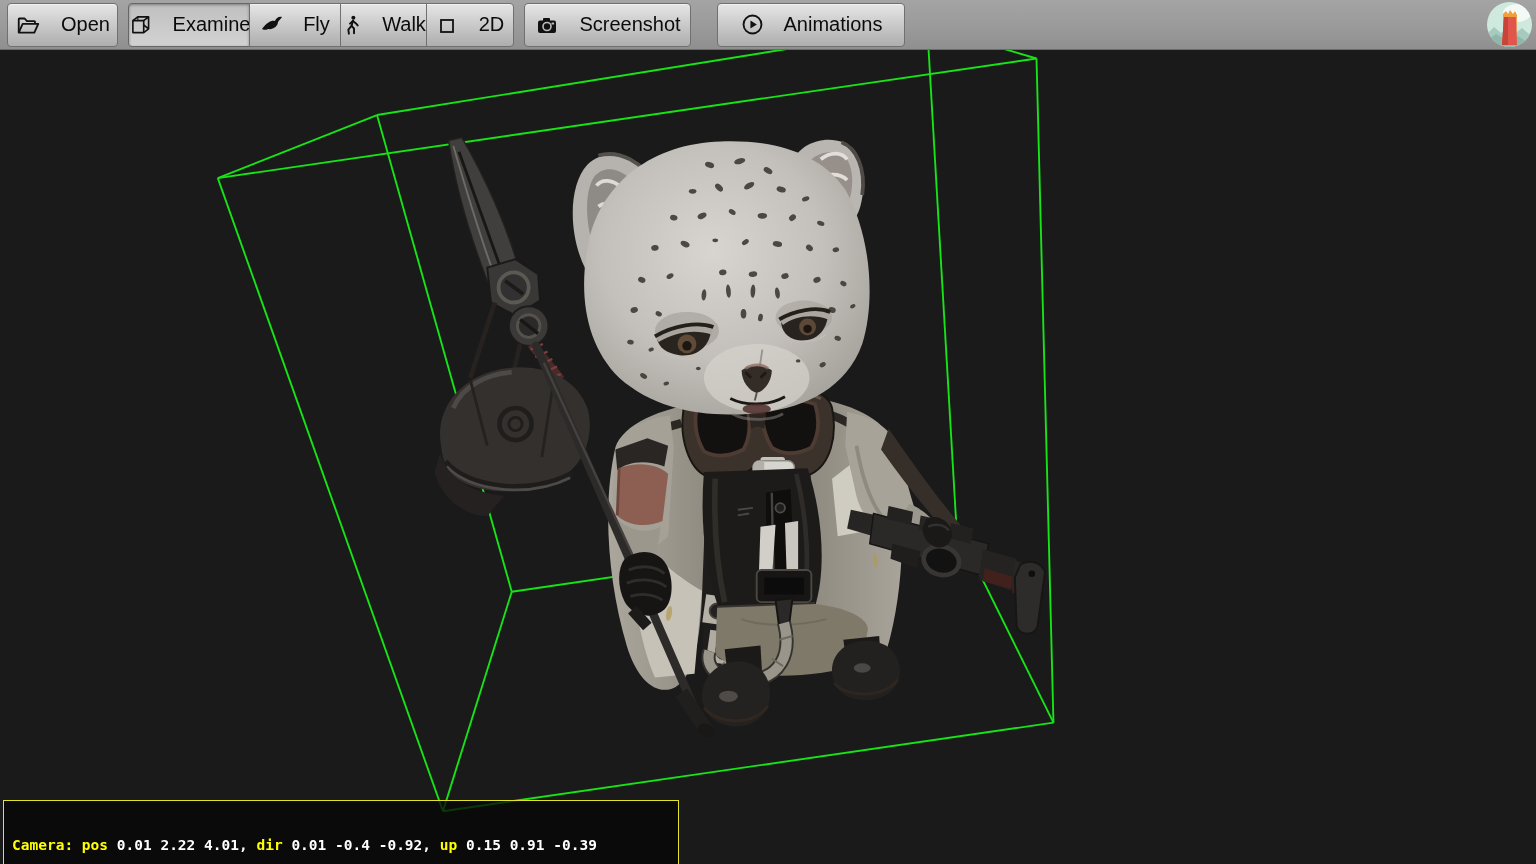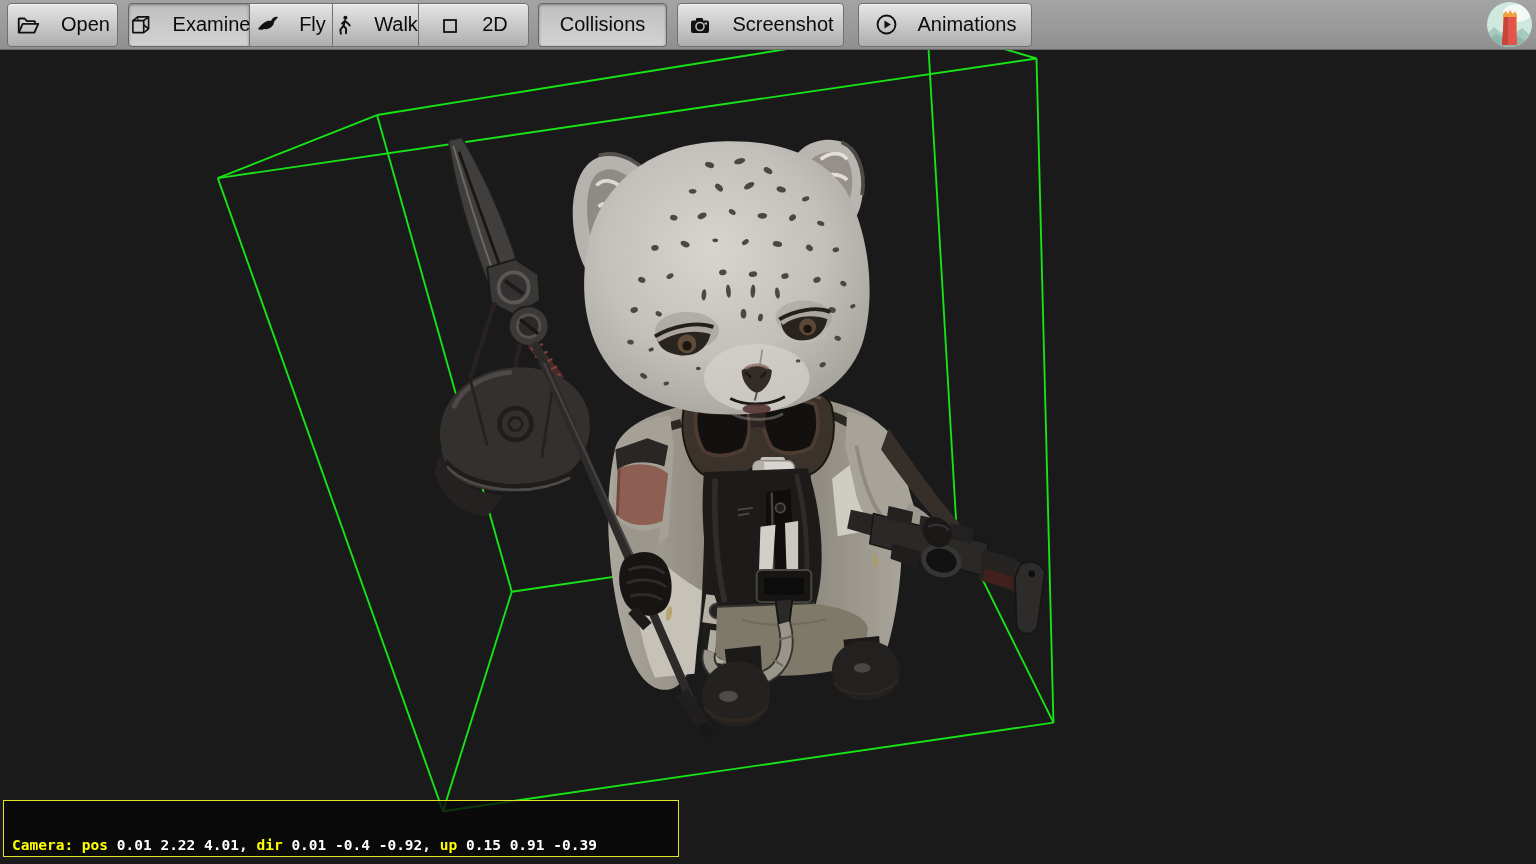--- a/index.html
+++ b/index.html
@@ -14,28 +14,28 @@
   .raised{background:linear-gradient(180deg,#e6e6e6 0%,#cfcfcf 40%,#aeaeae 100%);
     box-shadow:inset 0 1px 0 rgba(255,255,255,.45);}
   .pressed{background:linear-gradient(180deg,#bfbfbf 0%,#cbcbcb 60%,#d2d2d2 100%);
     box-shadow:inset 0 1px 3px rgba(0,0,0,.35);border-color:#666;}
   .seg{display:flex;margin-left:10px;}
   .seg .tb{border-radius:0;margin-left:-1px;}
   .seg .tb:first-child{border-radius:4px 0 0 4px;margin-left:0;}
   .seg .tb:last-child{border-radius:0 4px 4px 0;}
   .tb .ic{display:flex;align-items:center;}
   .w-open{width:111px;margin-left:7px;}
-  .w-exa{width:122px;} .w-fly{width:84px;} .w-walk{width:87px;align-items:center;} .w-2d{width:111px;}
-  .w-col{width:129px;margin-left:9px;} .w-scr{width:167px;margin-left:10px;align-items:center;} .w-ani{width:174px;margin-left:14px;text-align:right;}
+  .w-exa{width:122px;} .w-fly{width:92px;} .w-walk{width:87px;align-items:center;} .w-2d{width:88px;}
+  .w-col{width:129px;margin-left:9px;} .w-scr{width:167px;margin-left:10px;align-items:center;} .w-ani{width:188px;margin-left:26px;text-align:right;}
   .logo{position:absolute;right:3px;top:1px;width:47px;height:47px;}
   
   .viewport{position:absolute;left:0;top:50px;width:1536px;height:814px;background:#1a1a1a;}
   .viewport svg{position:absolute;left:0;top:0;}
   
-  .status-panel{position:absolute;left:3px;top:750px;width:676px;height:57px;
+  .status-panel{position:absolute;left:3px;top:750px;width:676px;height:65px;
     border:1px solid #e3e32a;background:rgba(6,6,6,.78);box-sizing:border-box;
     font-family:"DejaVu Sans Mono",monospace;font-weight:bold;font-size:14.5px;
     line-height:16px;padding:4px 0 0 8px;white-space:pre;}
   .sy{color:#ffff00;} .sw{color:#ffffff;}
 </style>
 </head>
 <body>
 
 <div class="toolbar">
 
@@ -83,23 +83,20 @@
     <button class="tb raised w-2d">
       <span class="ic">
         <svg width="24" height="24" viewBox="0 0 24 24" fill="none" stroke="#111" stroke-width="1.8">
           <rect x="5" y="7" width="12" height="12"></rect>
         </svg>
       </span>
       <span>2D</span>
     </button>
   </div>
 
-  <button class="tb pressed w-col">
-    <span>Collisions</span>
-  </button>
 
   <button class="tb raised w-scr">
     <span class="ic">
       <svg width="26" height="24" viewBox="0 0 24 24">
         <rect x="3" y="7.5" width="18" height="12.5" rx="2" fill="#111"></rect>
         <rect x="8" y="5" width="7" height="4" rx="1" fill="#111"></rect>
         <circle cx="12" cy="13.5" r="4" fill="#111" stroke="#bdbdbd" stroke-width="1.6"></circle>
         <rect x="16.5" y="9.5" width="2.6" height="2" rx=".5" fill="#bdbdbd"></rect>
       </svg>
     </span>

